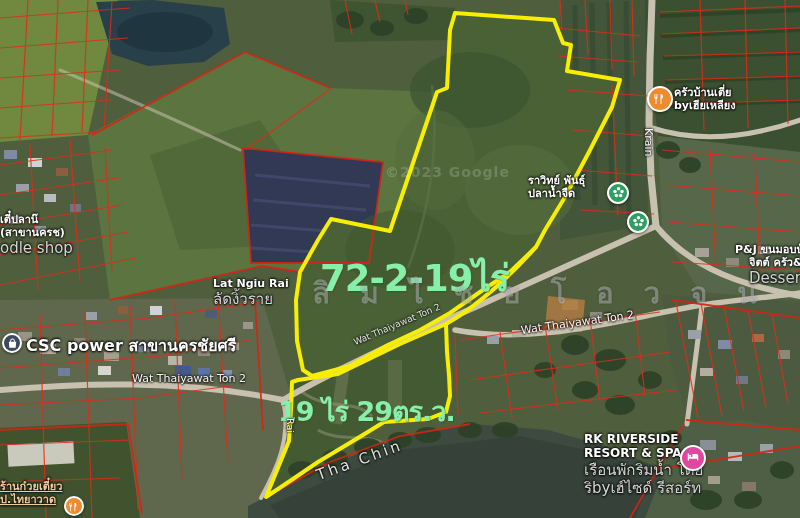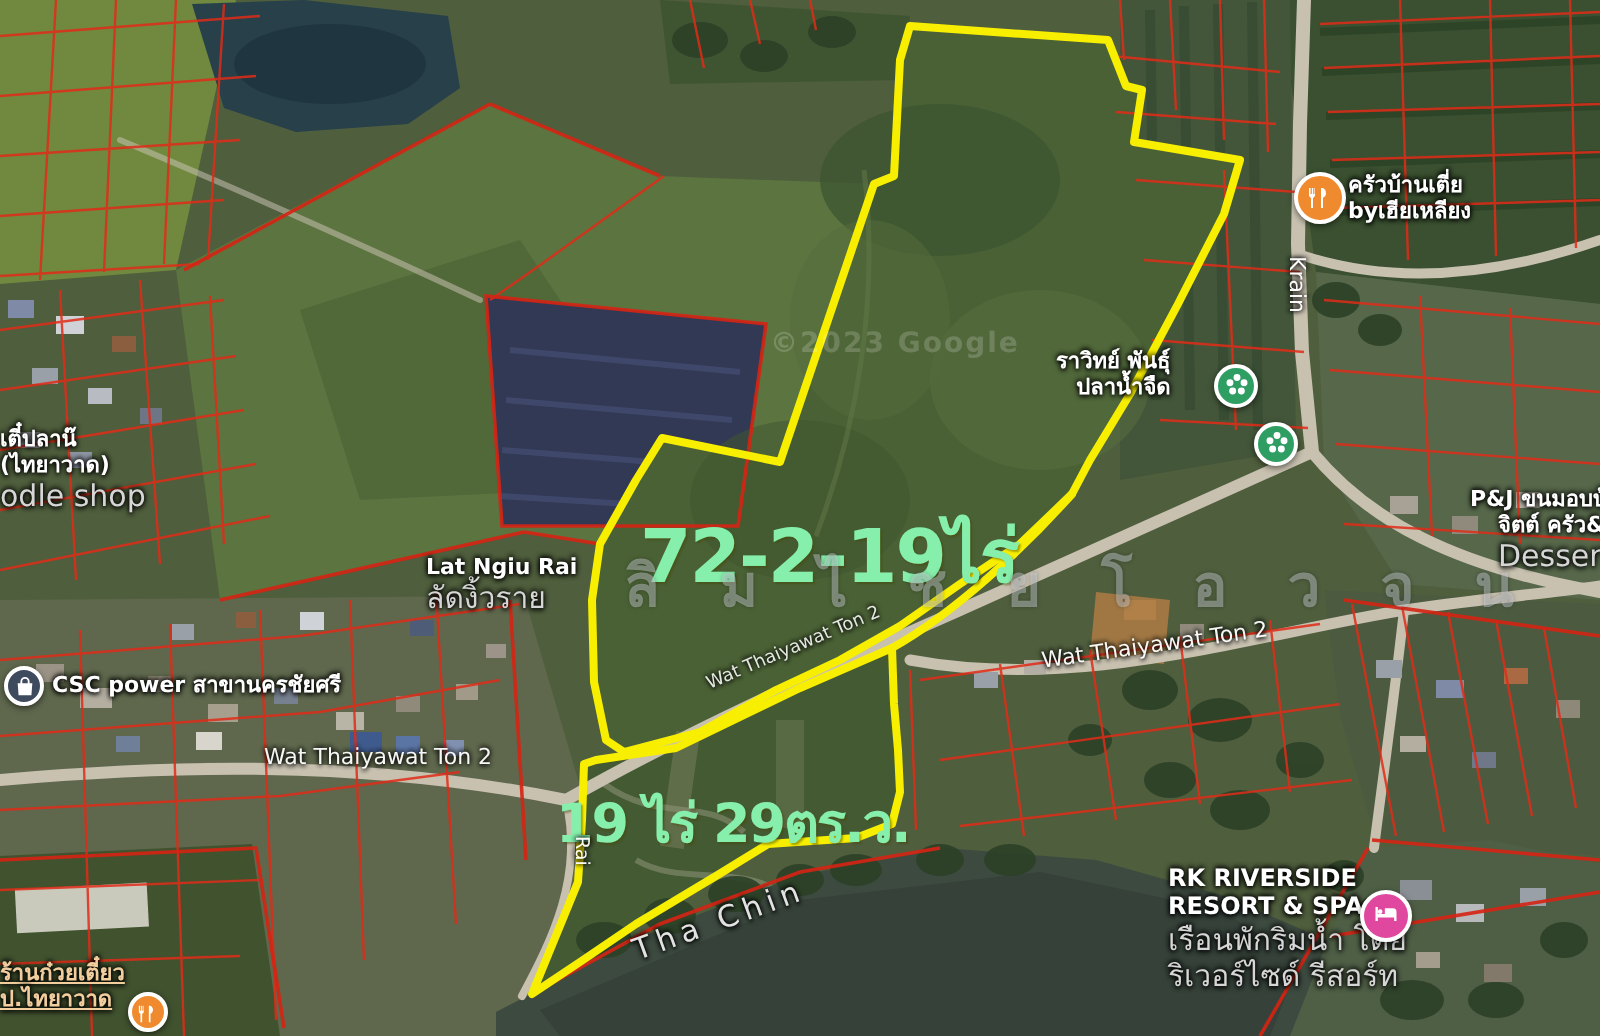--- a/index.html
+++ b/index.html
@@ -210,37 +210,37 @@
 
   <div class="lbl" id="thachin">Tha Chin</div>
   <div class="lbl road" id="krain">Krain</div>
   <div class="lbl road" id="rai-road">Rai</div>
   <div class="lbl road" id="wat-diag">Wat Thaiyawat Ton 2</div>
   <div class="lbl road" style="left:132px;top:372px;">Wat Thaiyawat Ton 2</div>
   <div class="lbl road small" id="wat-road">Wat Thaiyawat Ton 2</div>
 
   <div class="lbl" style="left:0;top:213px;">
     <span>เตี๋ปลาน๊</span><br>
-    <span>(ไทยาวาด)</span>
+    <span>(สาขานครช)</span>
     <span class="sub">odle shop</span>
   </div>
 
   <div class="marker" style="left:2px;top:333px;width:20px;height:20px;background:#3e4a5e;">
     <span><svg width="11" height="11" viewBox="0 0 24 24">
           <path fill="#fff" d="M7 8V6a5 5 0 0 1 10 0v2h3l-1 13H5L4 8h3zm2 0h6V6a3 3 0 0 0-6 0v2z"></path>
         </svg></span>
   </div>
-  <div class="lbl" style="left:26px;top:336px;font-size:11px;">CSC power สาขานครชัยศรี</div>
+  <div class="lbl" style="left:26px;top:336px;font-size:16px;">CSC power สาขานครชัยศรี</div>
 
   <div class="lbl" style="left:213px;top:277px;text-align:left;">
     <span>Lat Ngiu Rai</span>
     <span class="sub">ลัดงิ้วราย</span>
   </div>
 
-  <div class="lbl" style="left:528px;top:174px;text-align:right;">
+  <div class="lbl" style="left:528px;top:174px;text-align:left;">
     <span>ราวิทย์ พันธุ์</span><br>
     <span>ปลาน้ำจืด</span>
   </div>
   <div class="marker m22" style="left:607px;top:182px;background:#2e9e63;">
     <span><svg width="13" height="13" viewBox="0 0 24 24">
           <g fill="#fff">
             <circle cx="12" cy="5" r="3.2"></circle>
             <circle cx="18.5" cy="10" r="3.2"></circle>
             <circle cx="16" cy="17.5" r="3.2"></circle>
             <circle cx="8" cy="17.5" r="3.2"></circle>
@@ -275,21 +275,21 @@
   <div class="lbl" style="left:735px;top:243px;">
     <span>P&amp;J ขนมอบบ้</span><br>
     <span style="margin-left:14px;">จิตต์ ครัว&amp;</span>
     <span class="sub" style="margin-left:14px;">Dessert resta</span>
   </div>
 
   <div class="lbl" style="left:584px;top:432px;font-size:12px;">
     <span>RK RIVERSIDE</span><br>
     <span>RESORT &amp; SPA</span>
     <span class="sub">เรือนพักริมน้ำ โดย</span>
-    <span class="sub">ริเวอร์ไซด์ รีสอร์ท</span>
+    <span class="sub">ริbyเฮ์ไซด์ รีสอร์ท</span>
   </div>
   <div class="marker m26" style="left:680px;top:445px;background:#e0479e;">
     <span><svg width="14" height="14" viewBox="0 0 24 24">
           <path fill="#fff" d="M3 6v12h2v-3h14v3h2v-8a3 3 0 0 0-3-3h-7v5H5V6H3zm4 2a2 2 0 1 0 0 4 2 2 0 0 0 0-4z"></path>
         </svg></span>
   </div>
 
   <div class="lbl warm" style="left:0;top:480px;text-decoration:underline;">
     <span>ร้านก๋วยเตี๋ยว</span><br>
     <span>ป.ไทยาวาด</span>

